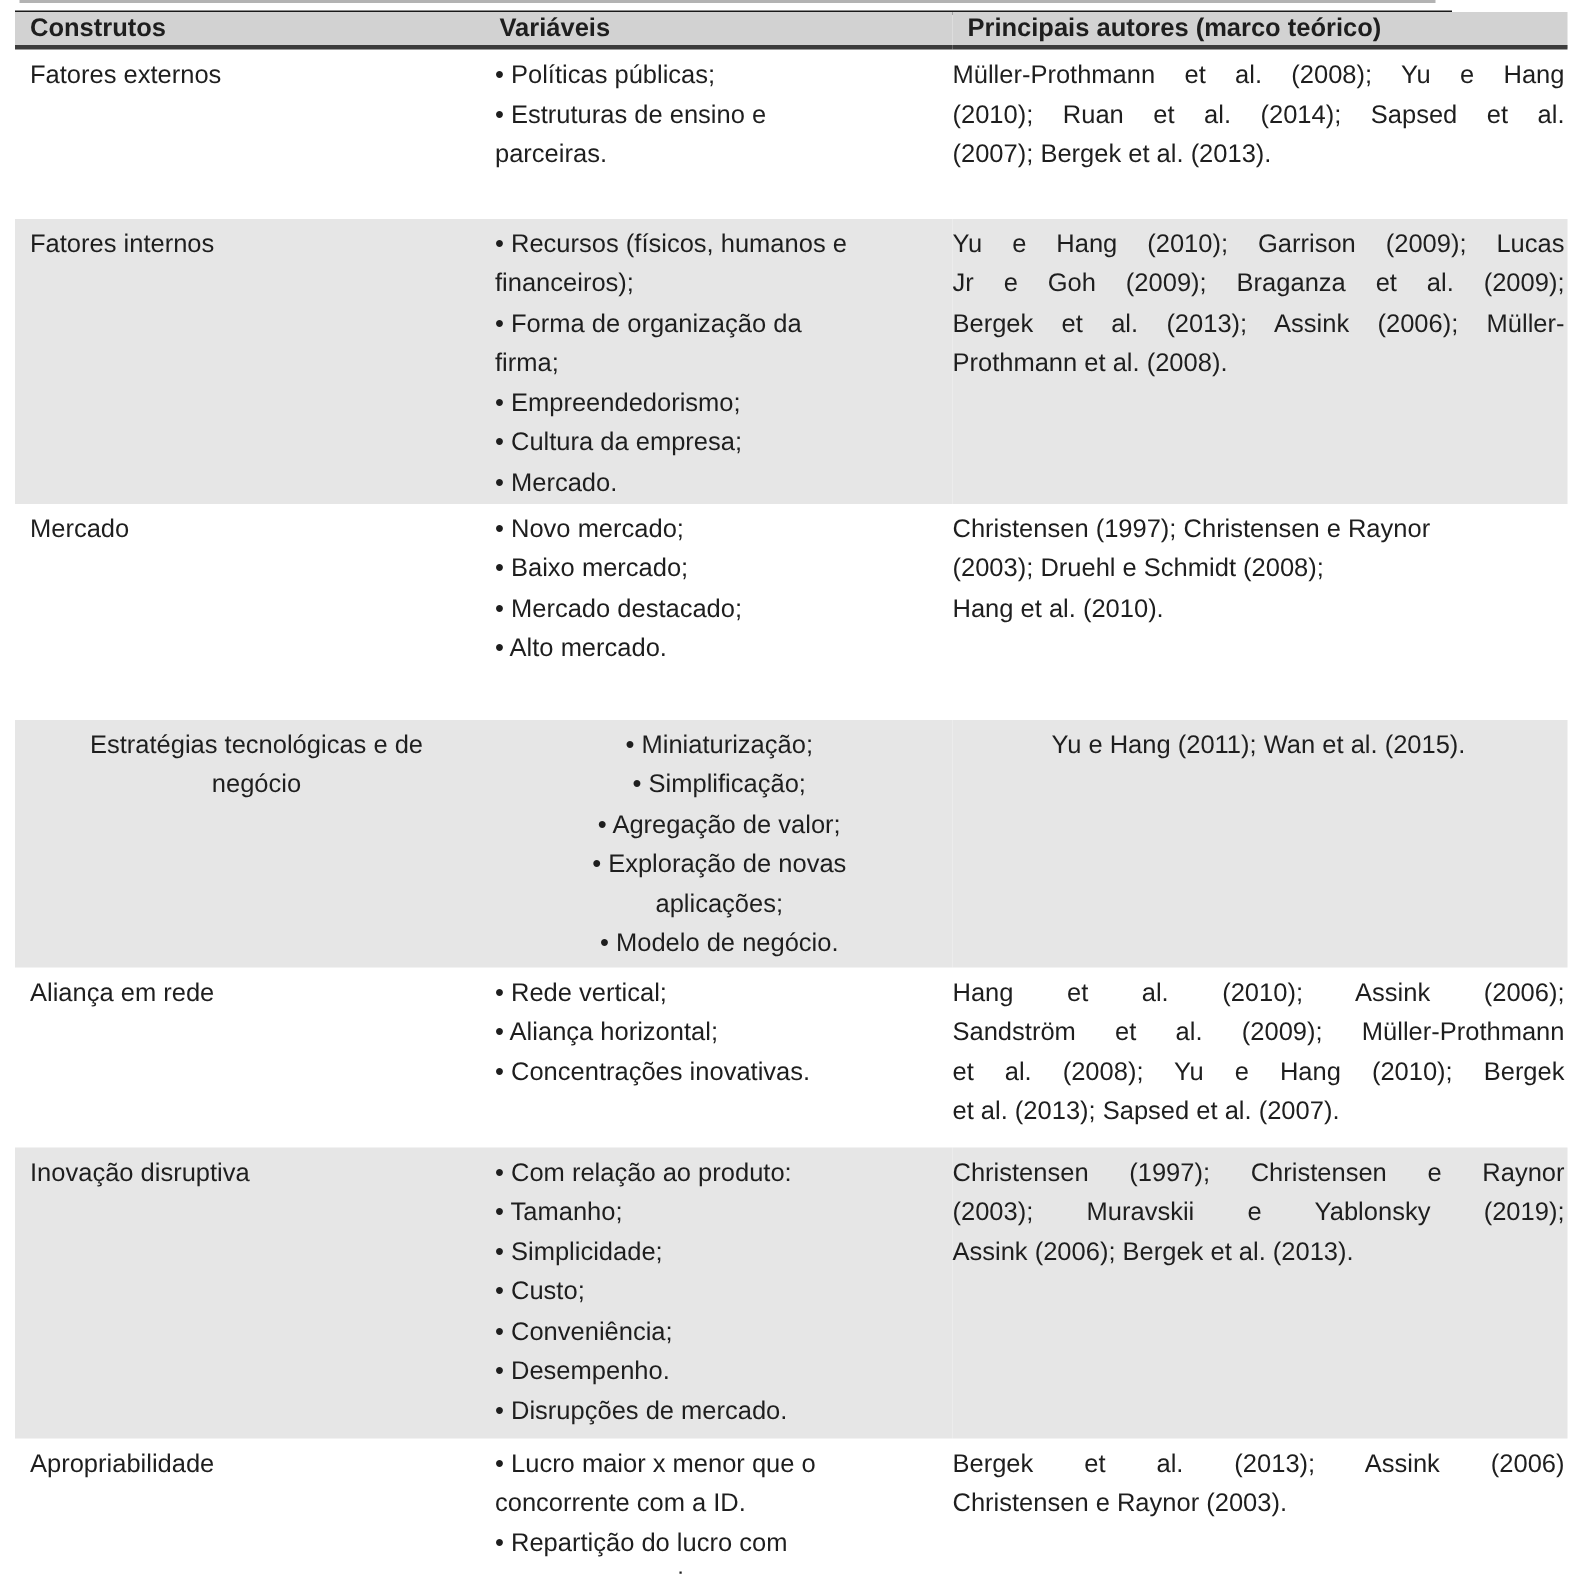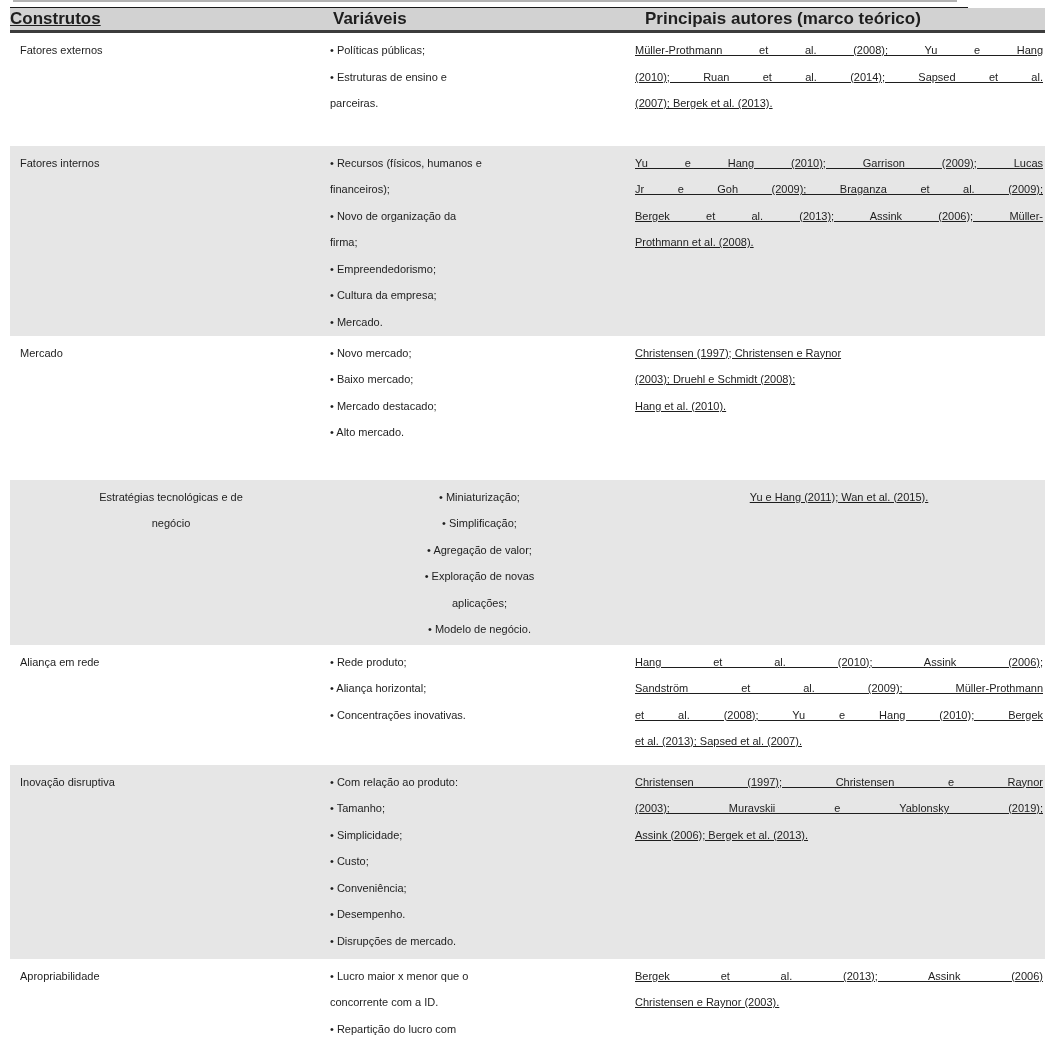--- a/index.html
+++ b/index.html
@@ -21,31 +21,31 @@
     border-collapse:collapse;table-layout:fixed;
     border-bottom:3px solid var(--border,#1a1a1a);
   }
   .tbl th{
     background:var(--header-bg,#d2d2d2);
     font-weight:bold;font-size:17px;line-height:22px;height:22px;
     text-align:left;padding:0;vertical-align:middle;
     border-bottom:3px solid #3c3c3c;
     white-space:nowrap;overflow:visible;
   }
-  .tbl th.c1{text-decoration:underline;}
+  .tbl th.c1{padding-left:10px;}
   .tbl th.c2{padding-left:3px;margin-top:40px;}
   .tbl th.c3{padding-left:10px;}
 
   .tbl td{
-    vertical-align:top;font-size:11px;line-height:26.5px;
+    vertical-align:top;font-size:17px;line-height:26.5px;
     padding:4px 0 0 0;
   }
   .tbl td.c1{padding-left:10px;padding-right:8px;}
   .tbl td.c2{padding-right:6px;}
-  .tbl td.c3{padding-right:2px;text-decoration:underline;}
+  .tbl td.c3{padding-right:2px;}
 
   tr.shaded td{background:var(--row-shade,#e6e6e6);}
 
   
   tr.r1{height:114px;} tr.r2{height:190px;} tr.r3{height:144px;}
   tr.r4{height:165px;text-align:center;} tr.r5{height:120px;} tr.r6{height:194px;}
   tr.r7{height:110px;}
 
   
   td.just div:not(:last-child){text-align:justify;text-align-last:justify;}
@@ -86,21 +86,21 @@
             <div>(2007); Bergek et al. (2013).</div>
           </td>
       </tr>
       <tr class="r2 shaded">
         <td class="c1">
             <div>Fatores internos</div>
           </td>
         <td class="c2">
             <div>• Recursos (físicos, humanos e</div>
             <div>financeiros);</div>
-            <div>• Novo de organização da</div>
+            <div>• Forma de organização da</div>
             <div>firma;</div>
             <div>• Empreendedorismo;</div>
             <div>• Cultura da empresa;</div>
             <div>• Mercado.</div>
           </td>
         <td class="c3 just">
             <div>Yu e Hang (2010); Garrison (2009); Lucas</div>
             <div>Jr e Goh (2009); Braganza et al. (2009);</div>
             <div>Bergek et al. (2013); Assink (2006); Müller-</div>
             <div>Prothmann et al. (2008).</div>
@@ -137,21 +137,21 @@
           </td>
         <td class="c3">
             <div>Yu e Hang (2011); Wan et al. (2015).</div>
           </td>
       </tr>
       <tr class="r5">
         <td class="c1">
             <div>Aliança em rede</div>
           </td>
         <td class="c2">
-            <div>• Rede produto;</div>
+            <div>• Rede vertical;</div>
             <div>• Aliança horizontal;</div>
             <div>• Concentrações inovativas.</div>
           </td>
         <td class="c3 just">
             <div>Hang et al. (2010); Assink (2006);</div>
             <div>Sandström et al. (2009); Müller-Prothmann</div>
             <div>et al. (2008); Yu e Hang (2010); Bergek</div>
             <div>et al. (2013); Sapsed et al. (2007).</div>
           </td>
       </tr>

